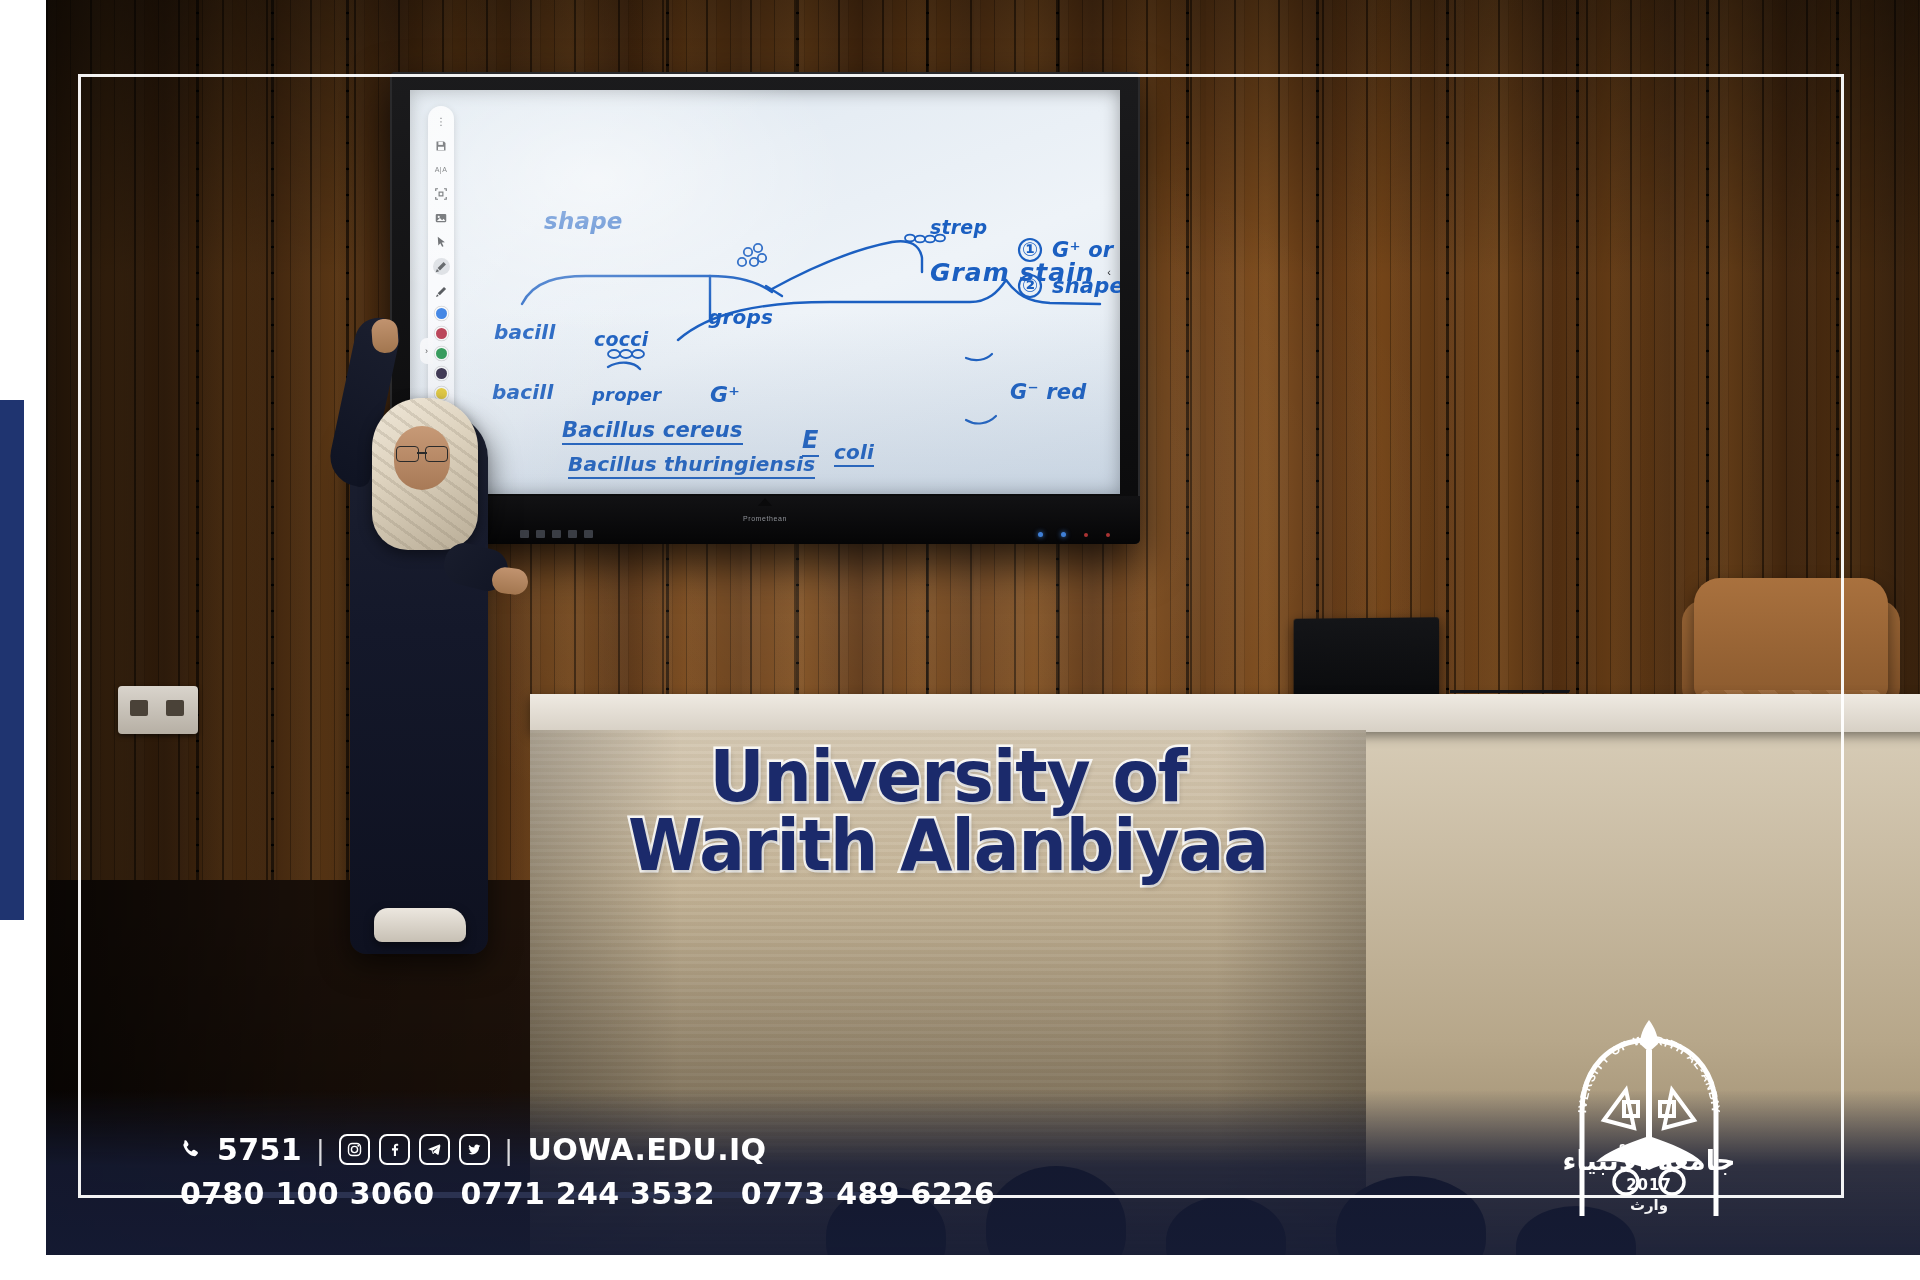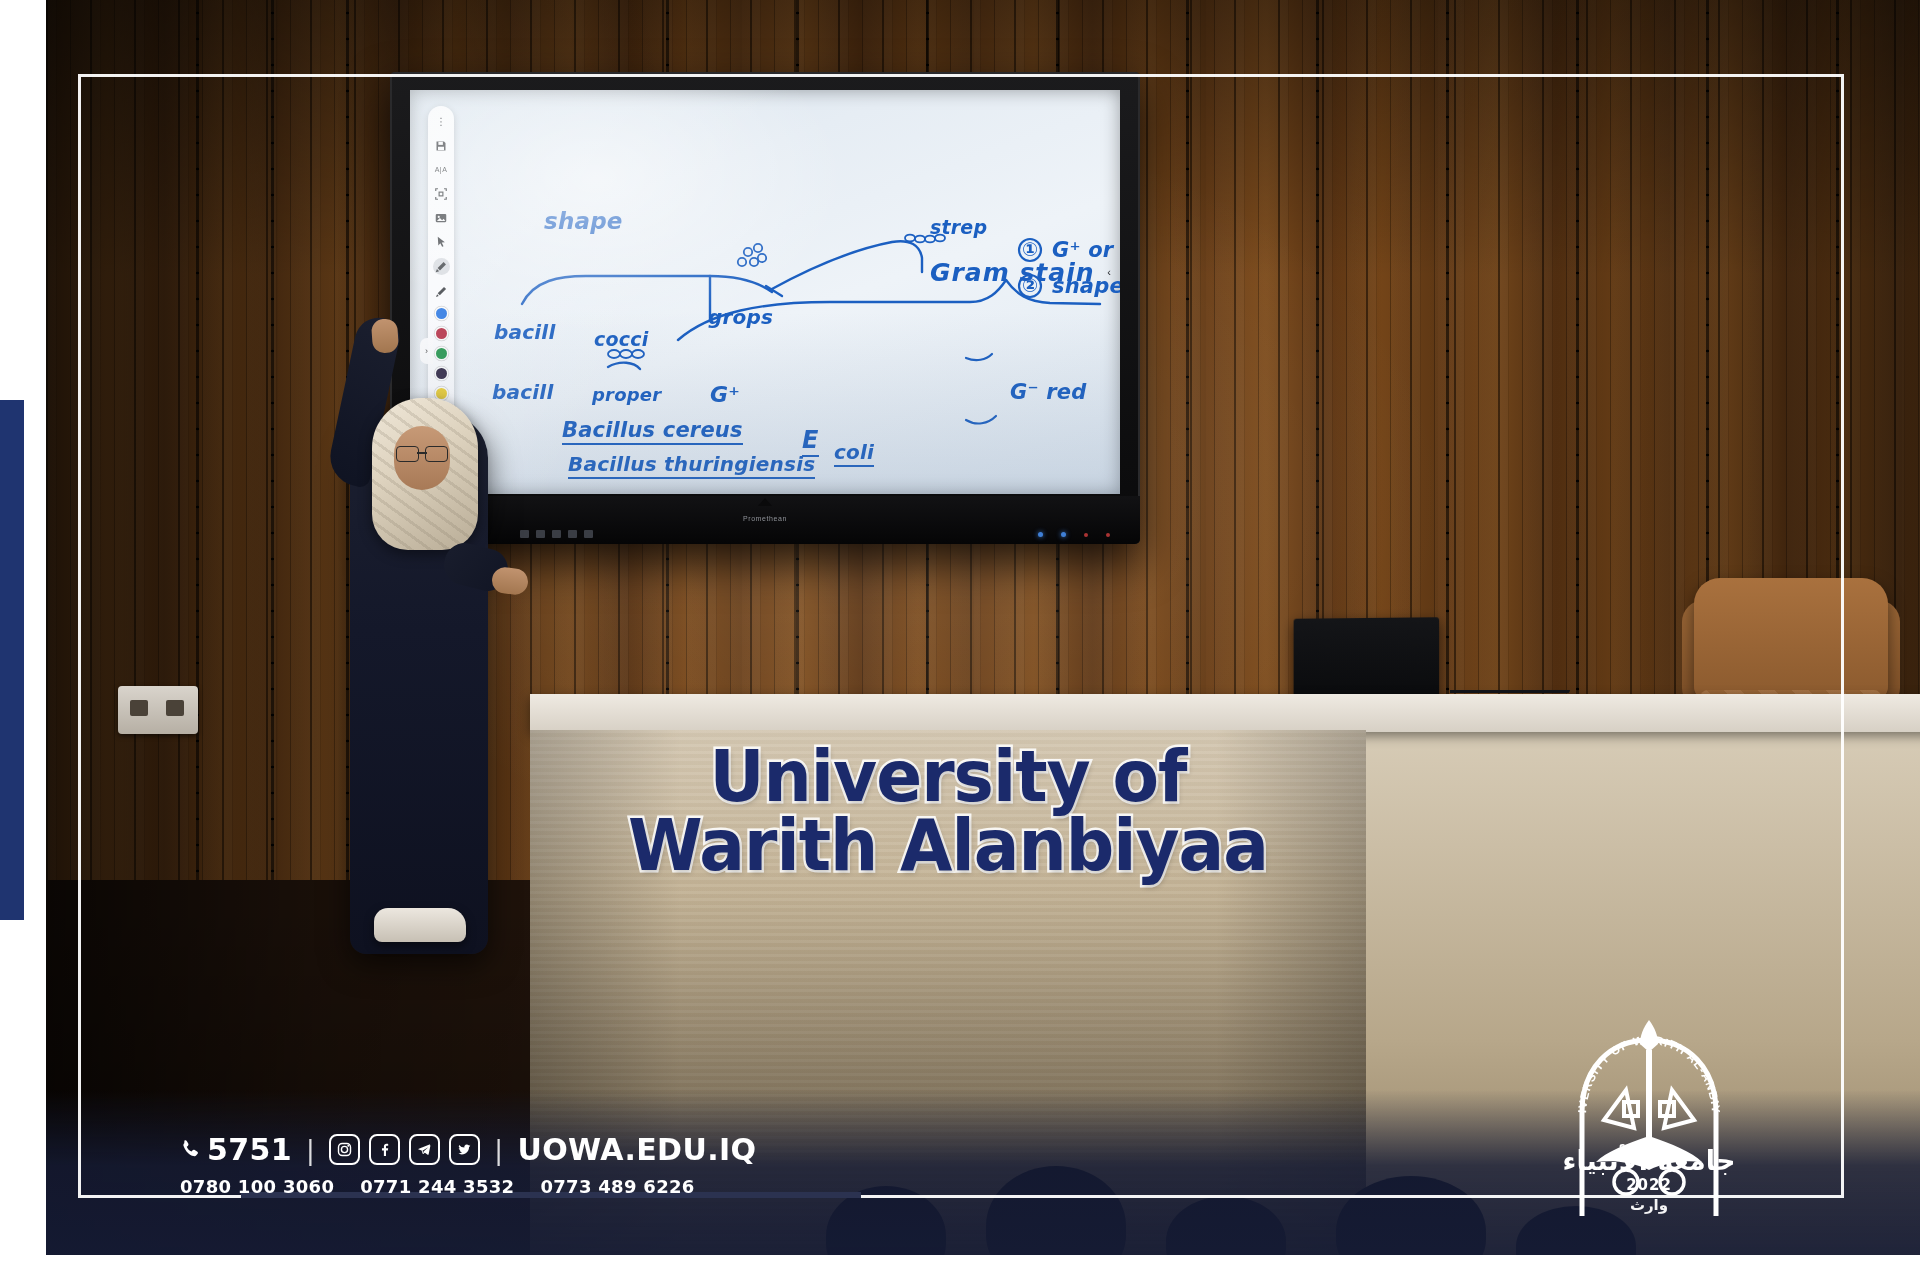--- a/index.html
+++ b/index.html
@@ -168,27 +168,27 @@
   .blue-edge-b{position:absolute;left:0;bottom:0;width:1920px;height:25px;background:#ffffff;}
   .frame{position:absolute;left:78px;top:74px;width:1760px;height:1118px;
     border:3px solid rgba(255,255,255,.95);pointer-events:none;}
   .frame-notch{position:absolute;left:160px;bottom:-3px;width:620px;height:6px;background:#2b3250;}
   .footer-scrim{position:absolute;left:0;top:1090px;width:1920px;height:190px;
     background:linear-gradient(180deg, rgba(22,28,54,0) 0%, rgba(22,28,54,.82) 40%, rgba(22,28,54,.95) 100%);}
 
   .footer{position:absolute;left:180px;top:1132px;width:1200px;color:#fff;}
   .f-row1{display:flex;align-items:center;gap:14px;
     font-family:"DejaVu Sans",sans-serif;font-weight:700;font-size:30px;letter-spacing:.4px;}
-  .f-phone{display:flex;align-items:center;gap:5px;}
+  .f-phone{display:flex;align-items:center;gap:15px;}
   .f-sep{opacity:.85;font-weight:400;font-size:26px;}
   .socials{display:flex;gap:9px;align-items:center;}
   .soc{width:27px;height:27px;border:2px solid #fff;border-radius:8px;
     display:flex;align-items:center;justify-content:center;}
   .f-row2{margin-top:9px;font-family:"DejaVu Sans",sans-serif;font-weight:600;
-    font-size:18px;letter-spacing:.3px;display:flex;gap:26px;}
+    font-size:30px;letter-spacing:.3px;display:flex;gap:26px;}
 
   
   .logo{position:absolute;left:1556px;top:1016px;width:186px;height:208px;color:#fff;}
   .logo-arc{position:absolute;left:0;top:0;width:186px;height:208px;}
   .logo-year{position:absolute;left:0;bottom:30px;width:186px;text-align:center;
     font-family:"DejaVu Sans",sans-serif;font-size:15px;font-weight:700;letter-spacing:1px;}
   .logo-ar{position:absolute;left:0;bottom:48px;width:186px;text-align:center;
     font-family:"DejaVu Sans",sans-serif;font-size:27px;font-weight:700;direction:rtl;}
   .logo-ar2{position:absolute;left:0;bottom:10px;width:186px;text-align:center;
     font-family:"DejaVu Sans",sans-serif;font-size:15px;font-weight:700;direction:rtl;opacity:.95;}
@@ -479,17 +479,17 @@
       <defs>
           <path id="arcp" d="M30 100 A63 72 0 0 1 156 100" fill="none"></path>
         </defs>
       <text font-family="Liberation Sans, sans-serif" font-size="11.5" font-weight="700" letter-spacing="1.1" fill="#fff">
         <textPath href="#arcp" startOffset="50%" text-anchor="middle">UNIVERSITY OF WARITH AL-ANBIYAA</textPath>
       </text>
       <circle cx="70" cy="166" r="12" fill="none" stroke="#fff" stroke-width="3.5"></circle>
       <circle cx="116" cy="166" r="12" fill="none" stroke="#fff" stroke-width="3.5"></circle>
     </svg>
     <div class="logo-ar">جامعة الأنبياء</div>
-    <div class="logo-year">2022</div>
+    <div class="logo-year">2017</div>
     <div class="logo-ar2">وارث</div>
   </div>
 
 </div>
 
 </body></html>

